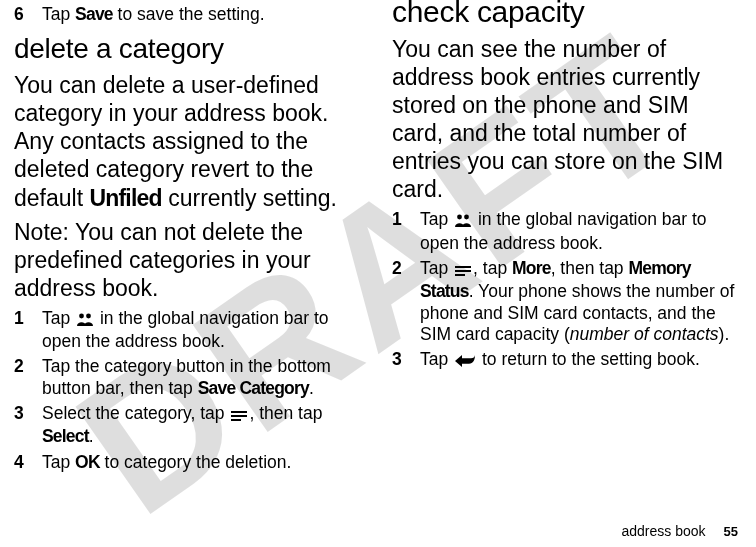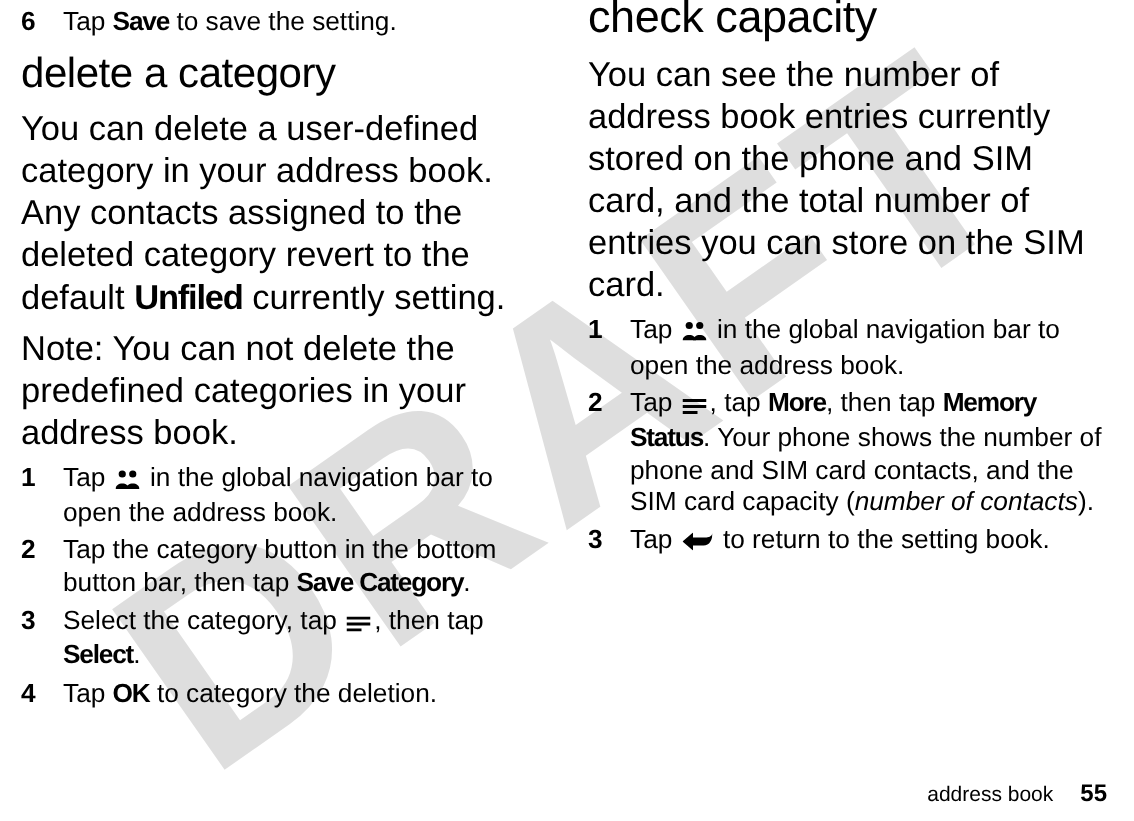--- a/index.html
+++ b/index.html
@@ -85,21 +85,21 @@
     position: absolute;
     bottom: 8px;
     right: 18px;
     font-size: 14px;
     display: flex;
     align-items: baseline;
     gap: 18px;
   }
   .footer .pg {
     font-weight: 700;
-    font-size: 16px;
+    font-size: 13px;
     margin-top: 34px;
   }
 </style>
 </head>
 <body>
 
 <div class="watermark">DRAFT</div>
 
 <div class="page">
 

